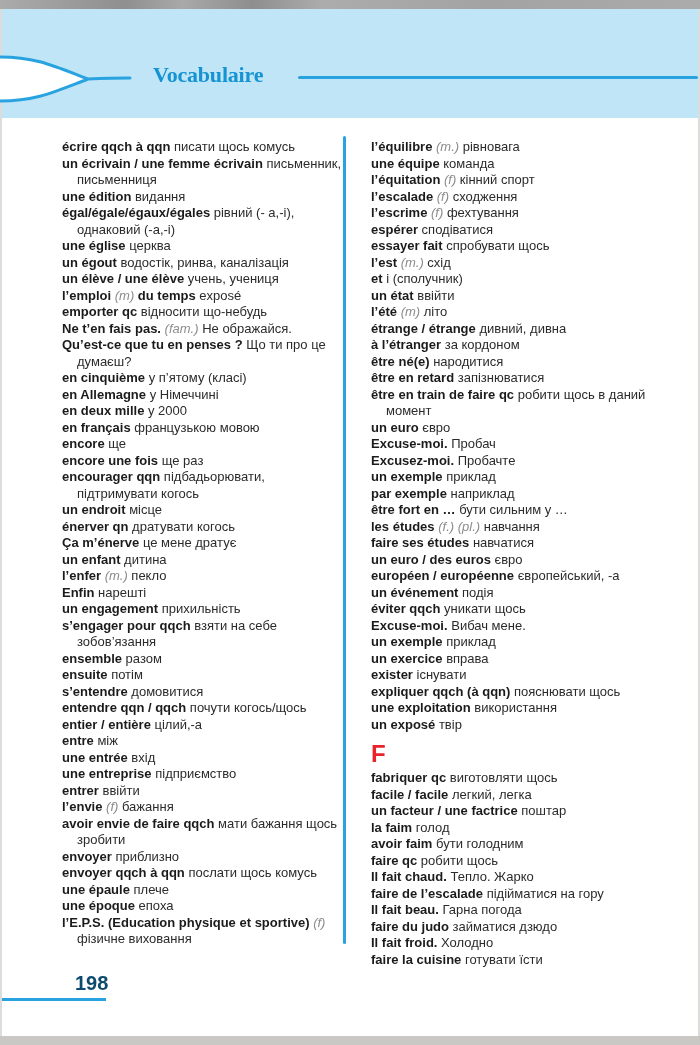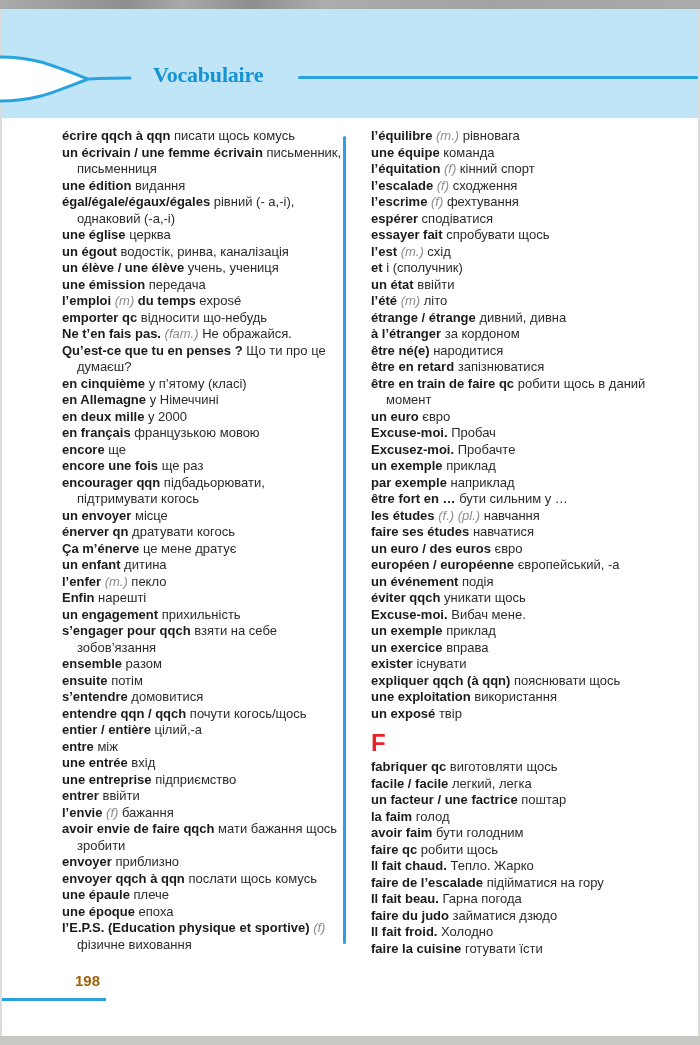--- a/index.html
+++ b/index.html
@@ -33,35 +33,35 @@
   }
   .header-line {
     position:absolute; left:296px; right:0; top:67px; height:3px;
     background:var(--accent); border-radius:2px;
   }
   .columns {
     position:absolute; left:60px; top:119px; width:612px;
     display:flex; align-items:flex-start;
     color:var(--text);
   }
-  .col { font-size:13px; line-height:16.5px; }
+  .col { font-size:13px; line-height:16.5px;margin-top:11px; }
   .col-left  { width:281px; }
   .divider   { width:3px; height:808px; margin-top:8px; background:var(--accent); border-radius:2px; flex:none; }
   .col-right { width:300px; margin-left:25px; }
   .entry { padding-left:15px; text-indent:-15px; }
   .bold    { font-weight:700; color:#1b1b1b; }
   .regular { font-weight:400; color:#2b2b2b; }
   .italic  { font-style:italic; font-weight:400; color:var(--muted); }
   .section-letter {
     font-size:24px; line-height:26px; font-weight:700;
     color:var(--section-red); margin:8px 0 3px 0; padding-left:0; text-indent:0;
   }
   .page-number {
     position:absolute; left:73px; top:963px;
-    font-size:15px; font-weight:700; color:#a16207;
+    font-size:20px; font-weight:700; color:#0c4a6e;
   }
   .footer-line {
     position:absolute; left:0; top:989px; width:104px; height:2.5px;
     background:var(--accent);
   }
 </style>
 </head>
 <body>
 
 <div class="photo">
@@ -79,33 +79,32 @@
 
     <div class="columns">
       <div class="col col-left" id="col-left">
           <div class="entry"><span class="bold">écrire qqch à qqn</span><span class="regular"> писати щось комусь</span></div>
           <div class="entry"><span class="bold">un écrivain / une femme écrivain</span><span class="regular"> письменник, письменниця</span></div>
           <div class="entry"><span class="bold">une édition</span><span class="regular"> видання</span></div>
           <div class="entry"><span class="bold">égal/égale/égaux/égales</span><span class="regular"> рівний (- а,-і), однаковий (-а,-і)</span></div>
           <div class="entry"><span class="bold">une église</span><span class="regular"> церква</span></div>
           <div class="entry"><span class="bold">un égout</span><span class="regular"> водостік, ринва, каналізація</span></div>
           <div class="entry"><span class="bold">un élève / une élève</span><span class="regular"> учень, учениця</span></div>
-          <div class="entry"><span class="bold">une émission</span><span class="regular"> передача</span></div>
           <div class="entry"><span class="bold">l’emploi </span><span class="italic">(m)</span><span class="bold"> du temps</span><span class="regular"> exposé</span></div>
           <div class="entry"><span class="bold">emporter qc</span><span class="regular"> відносити що-небудь</span></div>
           <div class="entry"><span class="bold">Ne t’en fais pas. </span><span class="italic">(fam.)</span><span class="regular"> Не ображайся.</span></div>
           <div class="entry"><span class="bold">Qu’est-ce que tu en penses ?</span><span class="regular"> Що ти про це думаєш?</span></div>
           <div class="entry"><span class="bold">en cinquième</span><span class="regular"> у п’ятому (класі)</span></div>
           <div class="entry"><span class="bold">en Allemagne</span><span class="regular"> у Німеччині</span></div>
           <div class="entry"><span class="bold">en deux mille</span><span class="regular"> у 2000</span></div>
           <div class="entry"><span class="bold">en français</span><span class="regular"> французькою мовою</span></div>
           <div class="entry"><span class="bold">encore</span><span class="regular"> ще</span></div>
           <div class="entry"><span class="bold">encore une fois</span><span class="regular"> ще раз</span></div>
           <div class="entry"><span class="bold">encourager qqn</span><span class="regular"> підбадьорювати, підтримувати когось</span></div>
-          <div class="entry"><span class="bold">un envoyer</span><span class="regular"> місце</span></div>
+          <div class="entry"><span class="bold">un endroit</span><span class="regular"> місце</span></div>
           <div class="entry"><span class="bold">énerver qn</span><span class="regular"> дратувати когось</span></div>
           <div class="entry"><span class="bold">Ça m’énerve</span><span class="regular"> це мене дратує</span></div>
           <div class="entry"><span class="bold">un enfant</span><span class="regular"> дитина</span></div>
           <div class="entry"><span class="bold">l’enfer </span><span class="italic">(m.)</span><span class="regular"> пекло</span></div>
           <div class="entry"><span class="bold">Enfin</span><span class="regular"> нарешті</span></div>
           <div class="entry"><span class="bold">un engagement</span><span class="regular"> прихильність</span></div>
           <div class="entry"><span class="bold">s’engager pour qqch</span><span class="regular"> взяти на себе зобов’язання</span></div>
           <div class="entry"><span class="bold">ensemble</span><span class="regular"> разом</span></div>
           <div class="entry"><span class="bold">ensuite</span><span class="regular"> потім</span></div>
           <div class="entry"><span class="bold">s’entendre</span><span class="regular"> домовитися</span></div>

